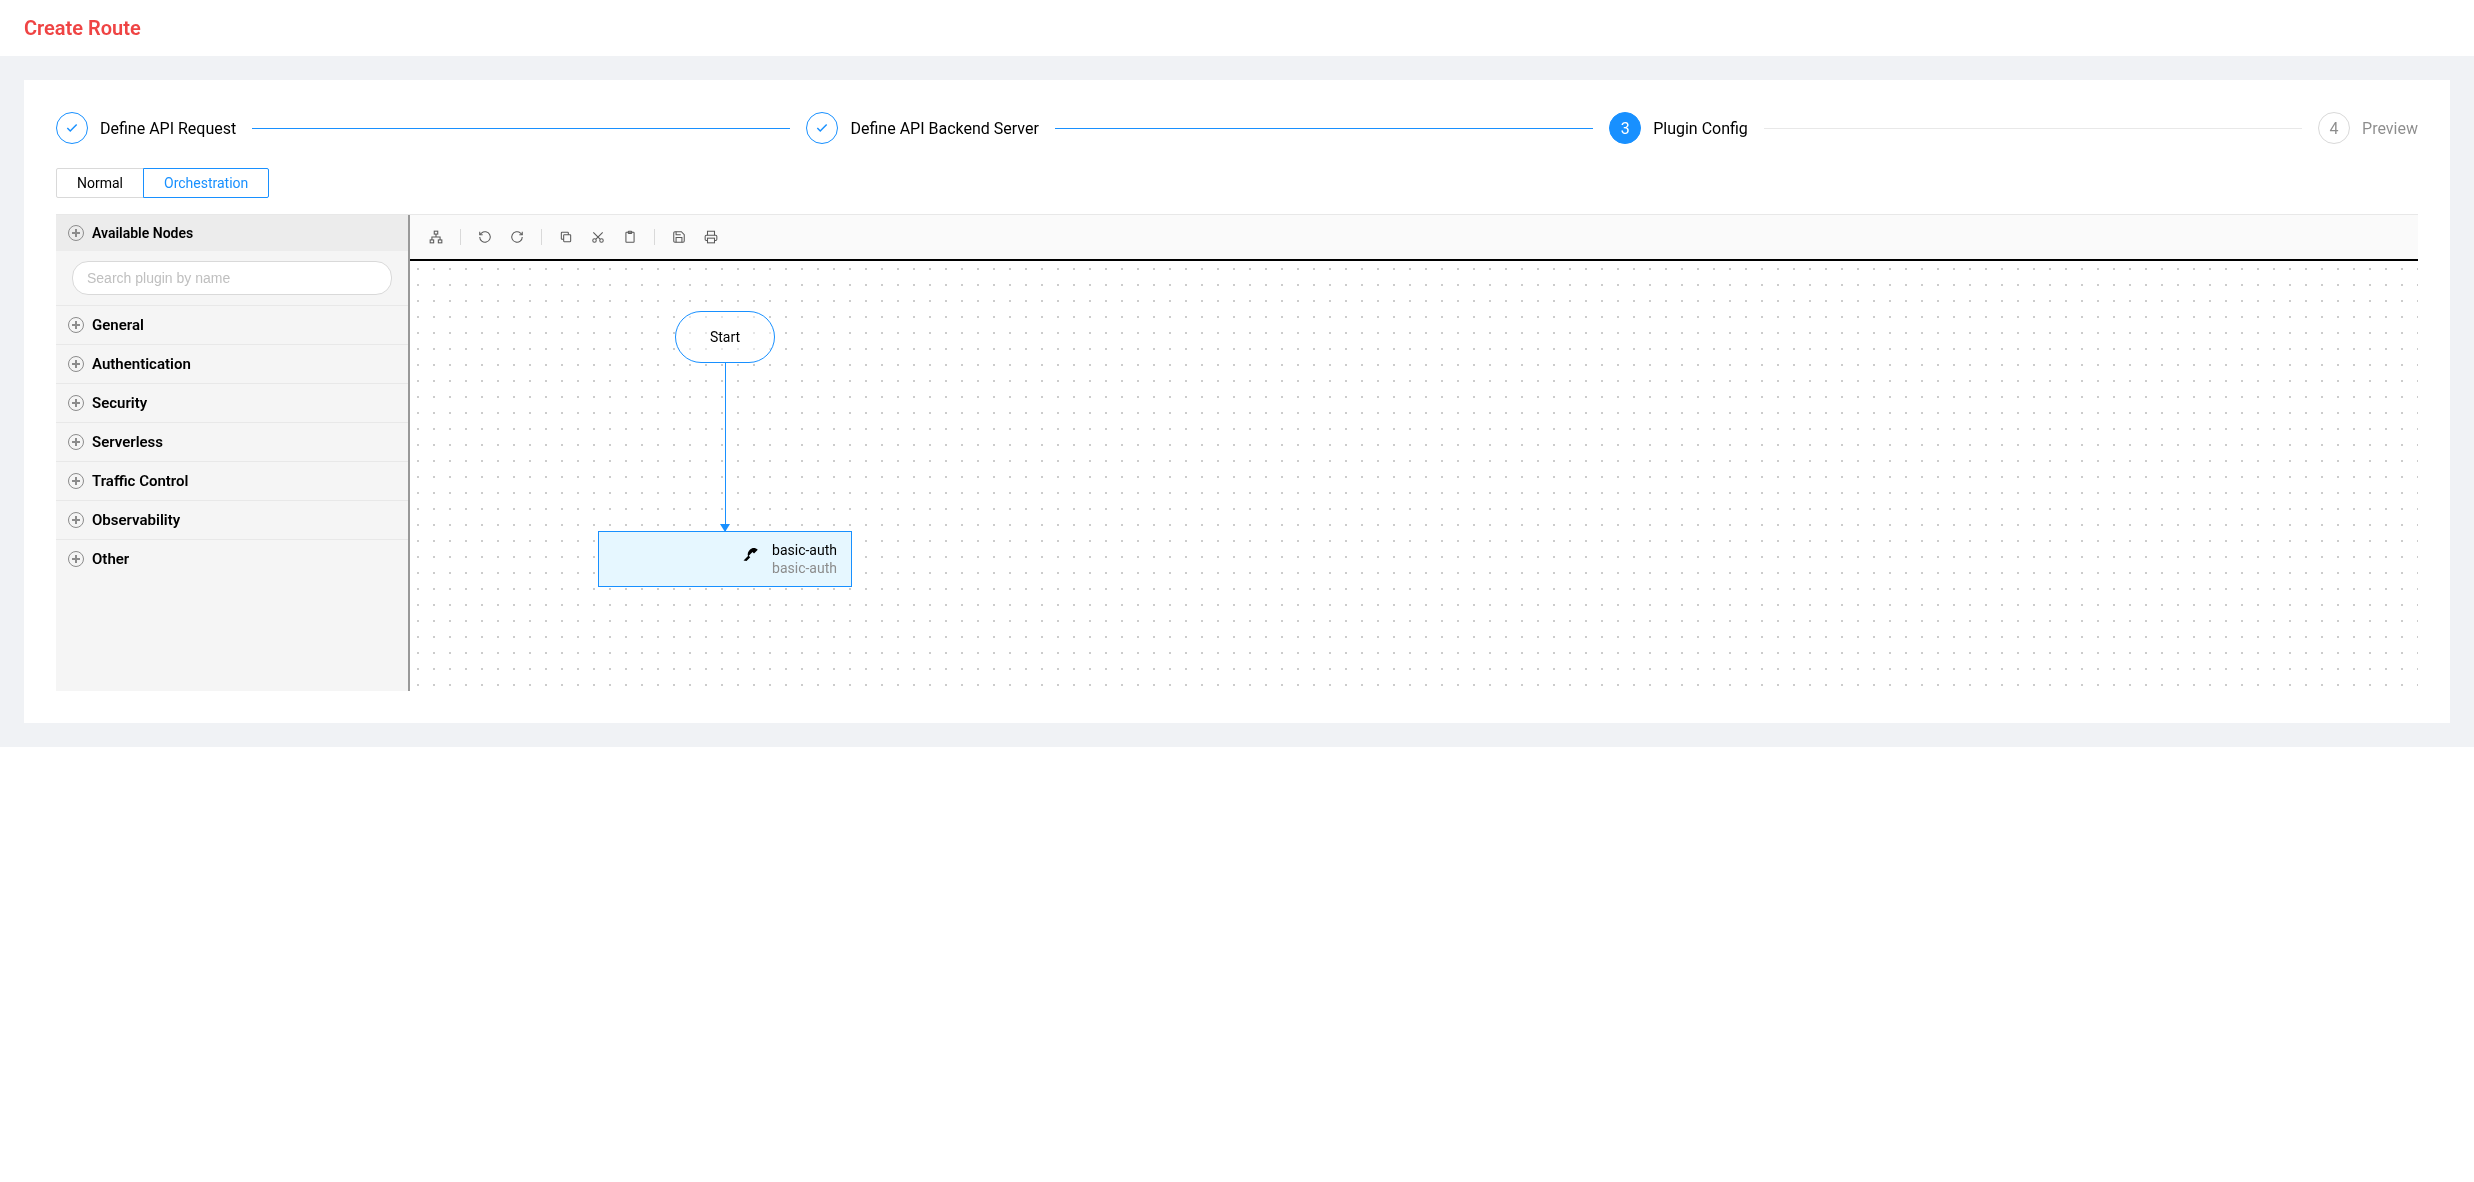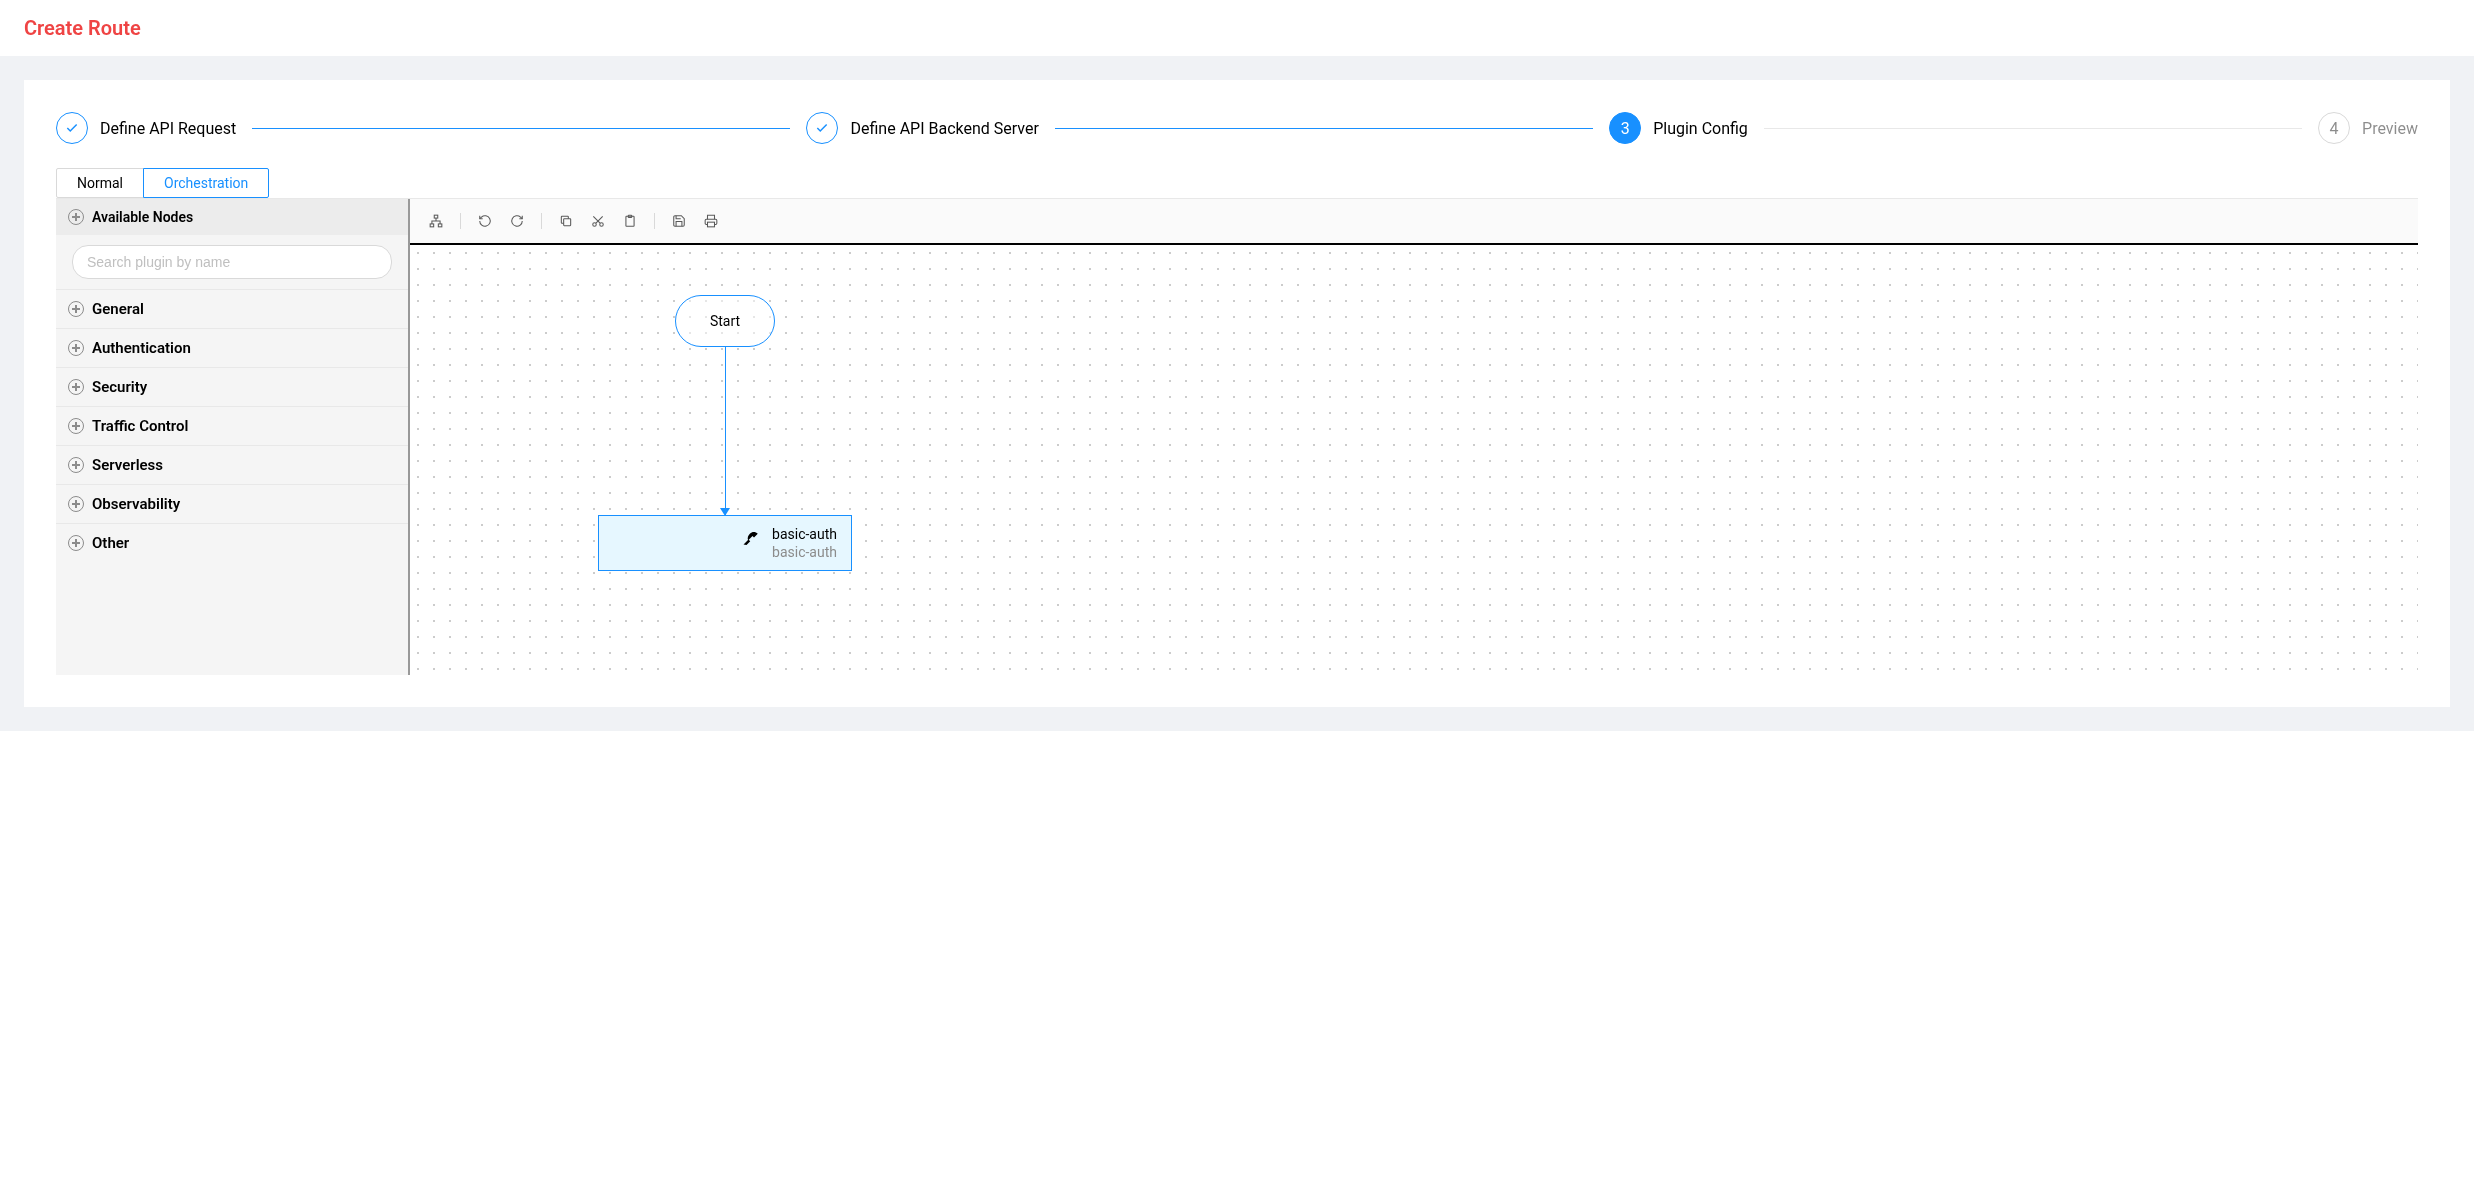--- a/index.html
+++ b/index.html
@@ -78,20 +78,21 @@
     }
     .step-line.blue {
       background: #1890ff;
     }
     .step-line.gray {
       background: #e8e8e8;
     }
     .tabs {
       display: inline-flex;
       border-radius: 2px;
+      margin-bottom: 16px;
     }
     .tab {
       padding: 6px 20px;
       font-size: 14px;
       cursor: pointer;
       border: 1px solid #d9d9d9;
       background: #fff;
     }
     .tab:first-child {
       border-radius: 2px 0 0 2px;
@@ -346,25 +347,25 @@
         <div class="category">
           <span class="plus-circle"></span>
           <span>Authentication</span>
         </div>
         <div class="category">
           <span class="plus-circle"></span>
           <span>Security</span>
         </div>
         <div class="category">
           <span class="plus-circle"></span>
+          <span>Serverless</span>
+        </div>
+        <div class="category">
+          <span class="plus-circle"></span>
           <span>Traffic Control</span>
-        </div>
-        <div class="category">
-          <span class="plus-circle"></span>
-          <span>Serverless</span>
         </div>
         <div class="category">
           <span class="plus-circle"></span>
           <span>Observability</span>
         </div>
         <div class="category">
           <span class="plus-circle"></span>
           <span>Other</span>
         </div>
       </div>

